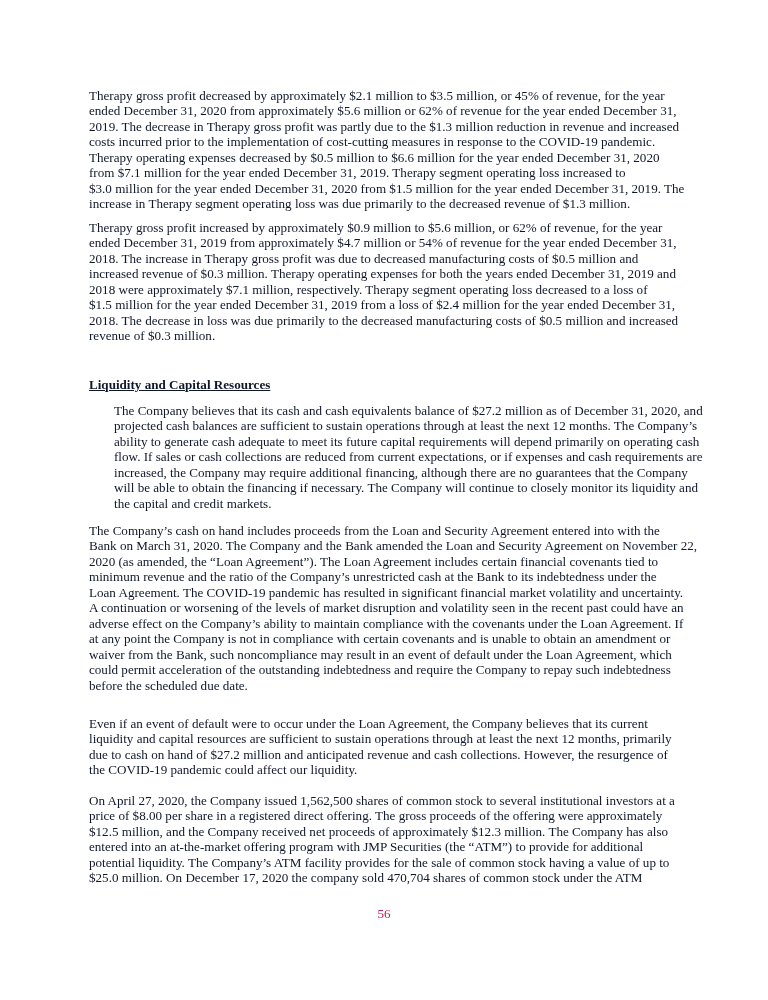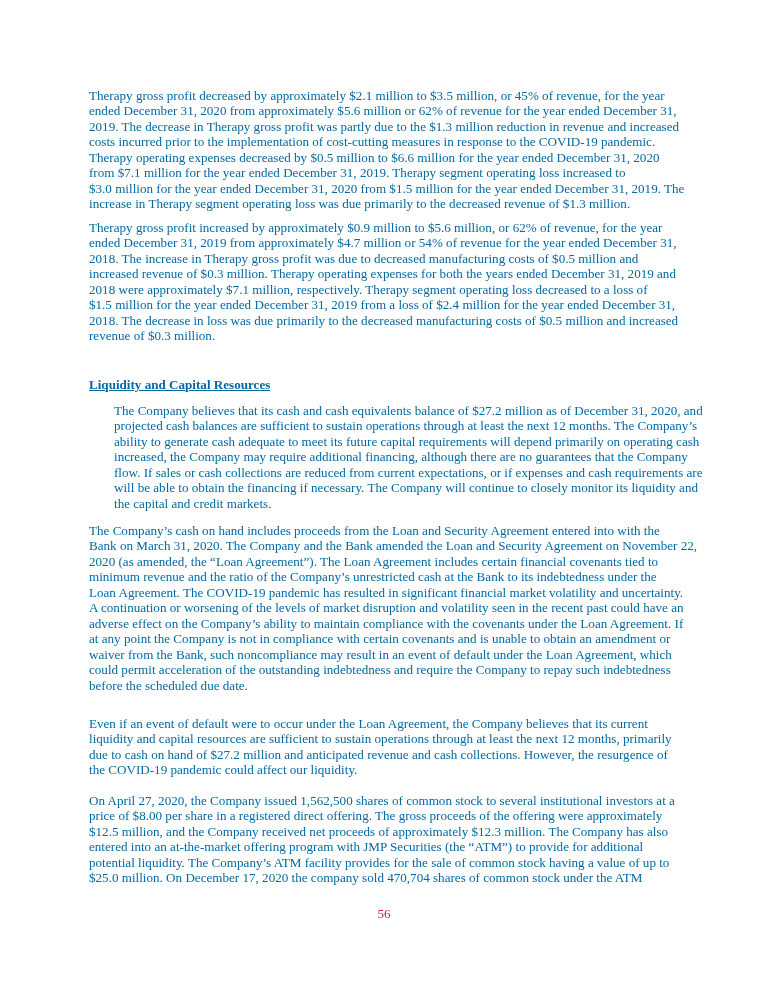--- a/index.html
+++ b/index.html
@@ -1,19 +1,19 @@
 <!DOCTYPE html>
 <html><head>
 <meta charset="utf-8">
 <style>
   html, body { margin: 0; padding: 0; background: #ffffff; }
   body { width: 768px; height: 1000px; position: relative; overflow: hidden; }
   .page { position: absolute; left: 0; top: 0; width: 768px; height: 1000px; background: #fff; }
   .para, .heading { position: absolute; left: 89px; width: 600px; margin: 0;
-    font-family: "Liberation Serif", "DejaVu Serif", serif; color: #0369a1; }
+    font-family: "Liberation Serif", "DejaVu Serif", serif; color: #0f172a; }
   .para { font-size: 13.1px; line-height: 15.45px; }
   .line { display: block; white-space: nowrap; }
   .heading { font-size: 13.1px; font-weight: bold; line-height: 16px; }
   .page-number { position: absolute; left: 0; width: 768px; text-align: center;
     font-family: "Liberation Serif", "DejaVu Serif", serif; font-size: 13.1px; color: #be185d; }
 </style>
 </head>
 <body>
 
 <div class="page">
@@ -39,22 +39,22 @@
     <span class="line">2018. The decrease in loss was due primarily to the decreased manufacturing costs of $0.5 million and increased</span>
     <span class="line">revenue of $0.3 million.</span>
   </p>
 
   <h2 class="heading" style="top:377px;text-decoration:underline;">Liquidity and Capital Resources</h2>
 
   <p class="para" style="top:403px;margin-left:25px;">
     <span class="line">The Company believes that its cash and cash equivalents balance of $27.2 million as of December 31, 2020, and</span>
     <span class="line">projected cash balances are sufficient to sustain operations through at least the next 12 months. The Company’s</span>
     <span class="line">ability to generate cash adequate to meet its future capital requirements will depend primarily on operating cash</span>
+    <span class="line">flow. If sales or cash collections are reduced from current expectations, or if expenses and cash requirements are</span>
     <span class="line">increased, the Company may require additional financing, although there are no guarantees that the Company</span>
-    <span class="line">flow. If sales or cash collections are reduced from current expectations, or if expenses and cash requirements are</span>
     <span class="line">will be able to obtain the financing if necessary. The Company will continue to closely monitor its liquidity and</span>
     <span class="line">the capital and credit markets.</span>
   </p>
 
   <p class="para" style="top:523px;">
     <span class="line">The Company’s cash on hand includes proceeds from the Loan and Security Agreement entered into with the</span>
     <span class="line">Bank on March 31, 2020. The Company and the Bank amended the Loan and Security Agreement on November 22,</span>
     <span class="line">2020 (as amended, the “Loan Agreement”). The Loan Agreement includes certain financial covenants tied to</span>
     <span class="line">minimum revenue and the ratio of the Company’s unrestricted cash at the Bank to its indebtedness under the</span>
     <span class="line">Loan Agreement. The COVID-19 pandemic has resulted in significant financial market volatility and uncertainty.</span>

